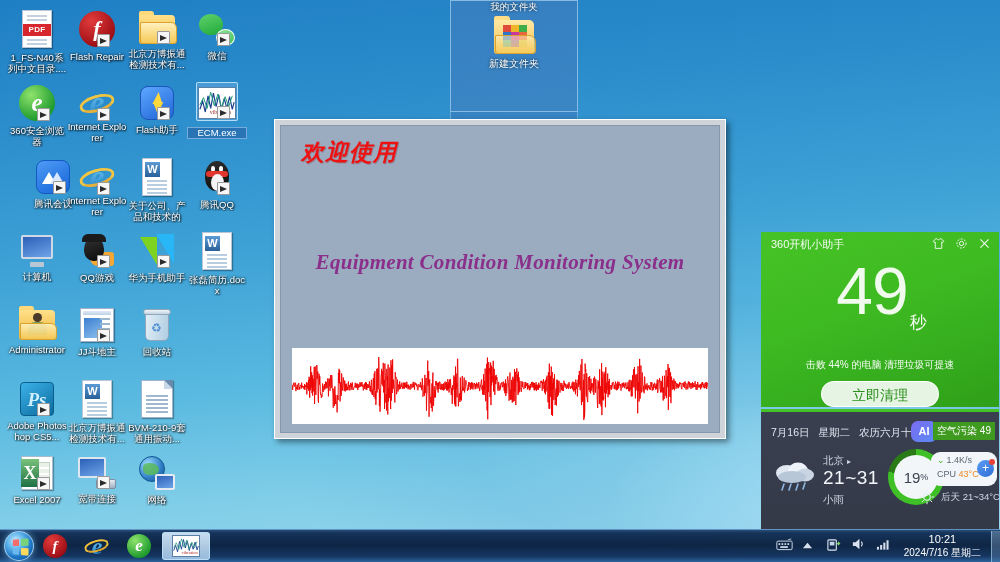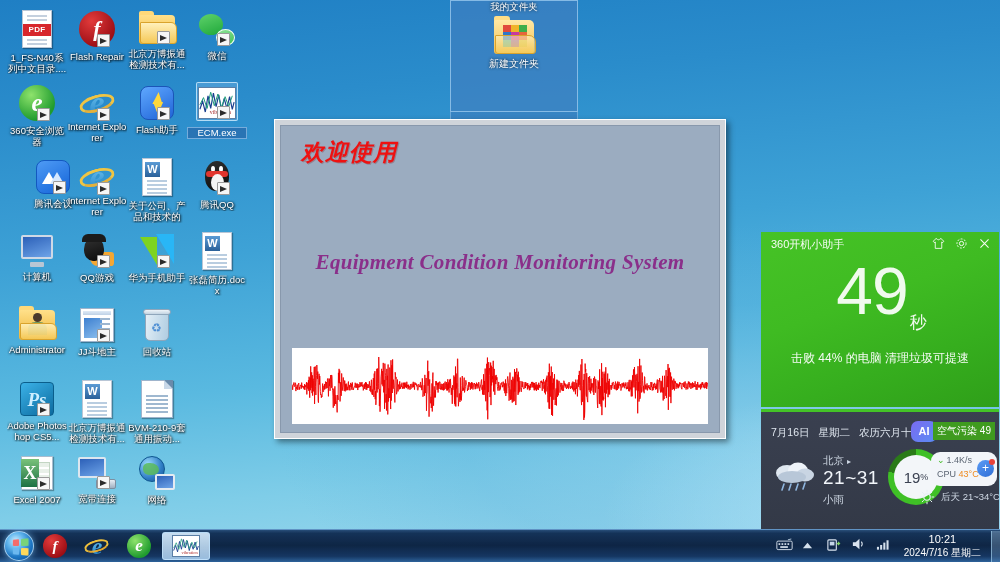--- a/index.html
+++ b/index.html
@@ -373,21 +373,21 @@
     font-size: 66px; line-height: 66px; font-weight: 300;
     color: rgba(255,255,255,.92);
     letter-spacing: -1px;
     position: relative;
   }
   #w360-unit {
     font-size: 17px; font-weight: normal; vertical-align: baseline;
     position: relative; top: 14px; left: 2px;
   }
   #w360-sub {
-    text-align:center; font-size: 12px; margin-top: 8px;
+    text-align:center; font-size: 10px; margin-top: 16px;
     color: rgba(255,255,255,.95);
   }
   #w360-btn {
     margin: 9px auto 0 auto;
     width: 118px; height: 26px;
     border-radius: 13px;
     background: rgba(255,255,255,.88);
     color: #2b8f1c;
     font-size: 14px; line-height: 26px; text-align:center;
     cursor: pointer;
@@ -700,20 +700,21 @@
           <svg width="13" height="13" viewBox="0 0 16 16">
               <path d="M3 3 L13 13 M13 3 L3 13" stroke="#fff" stroke-width="1.3" fill="none"></path>
             </svg>
         </span>
       </div>
     </div>
     <div id="w360-num">
       <span>49</span><span id="w360-unit">秒</span>
     </div>
     <div id="w360-sub">击败 44% 的电脑 清理垃圾可提速</div>
+    <div id="w360-btn">立即清理</div>
   </div>
 
   <div id="weather">
     <div id="weather-topline"></div>
 
     <div id="w-date">
       <span>7月16日</span><span>星期二</span><span>农历六月十一</span>
     </div>
 
     <div id="w-ai">AI</div>

